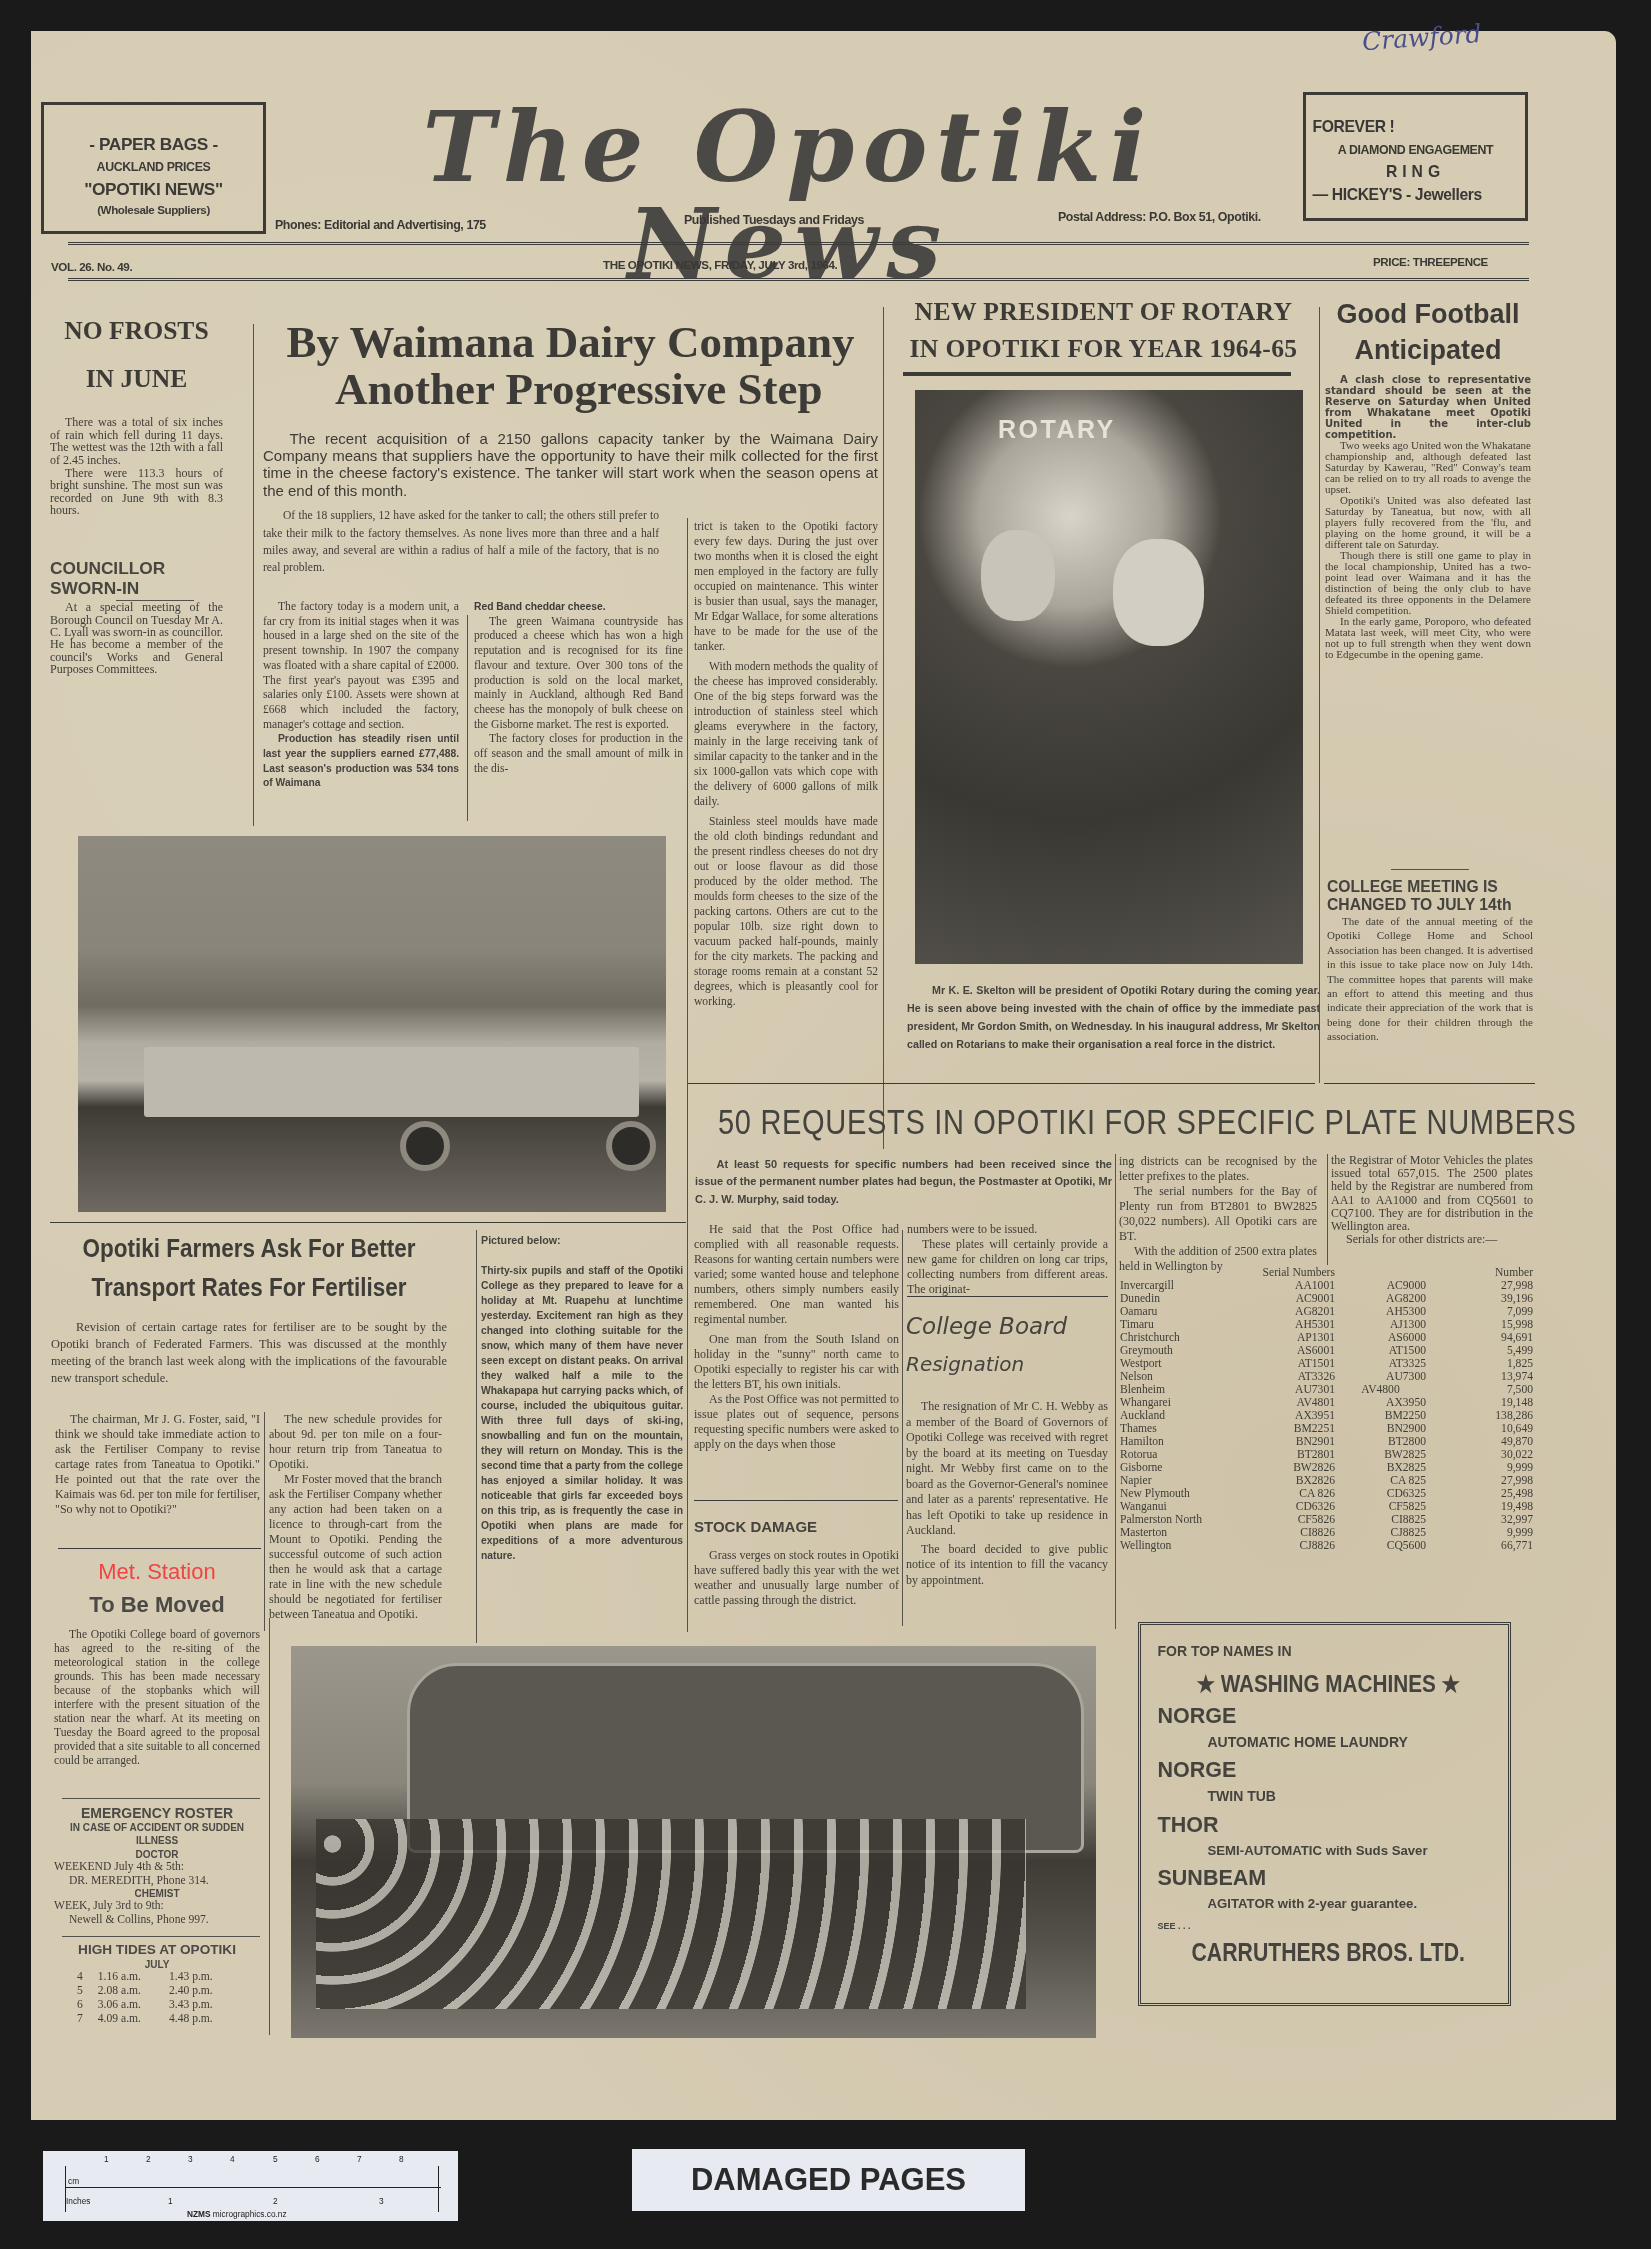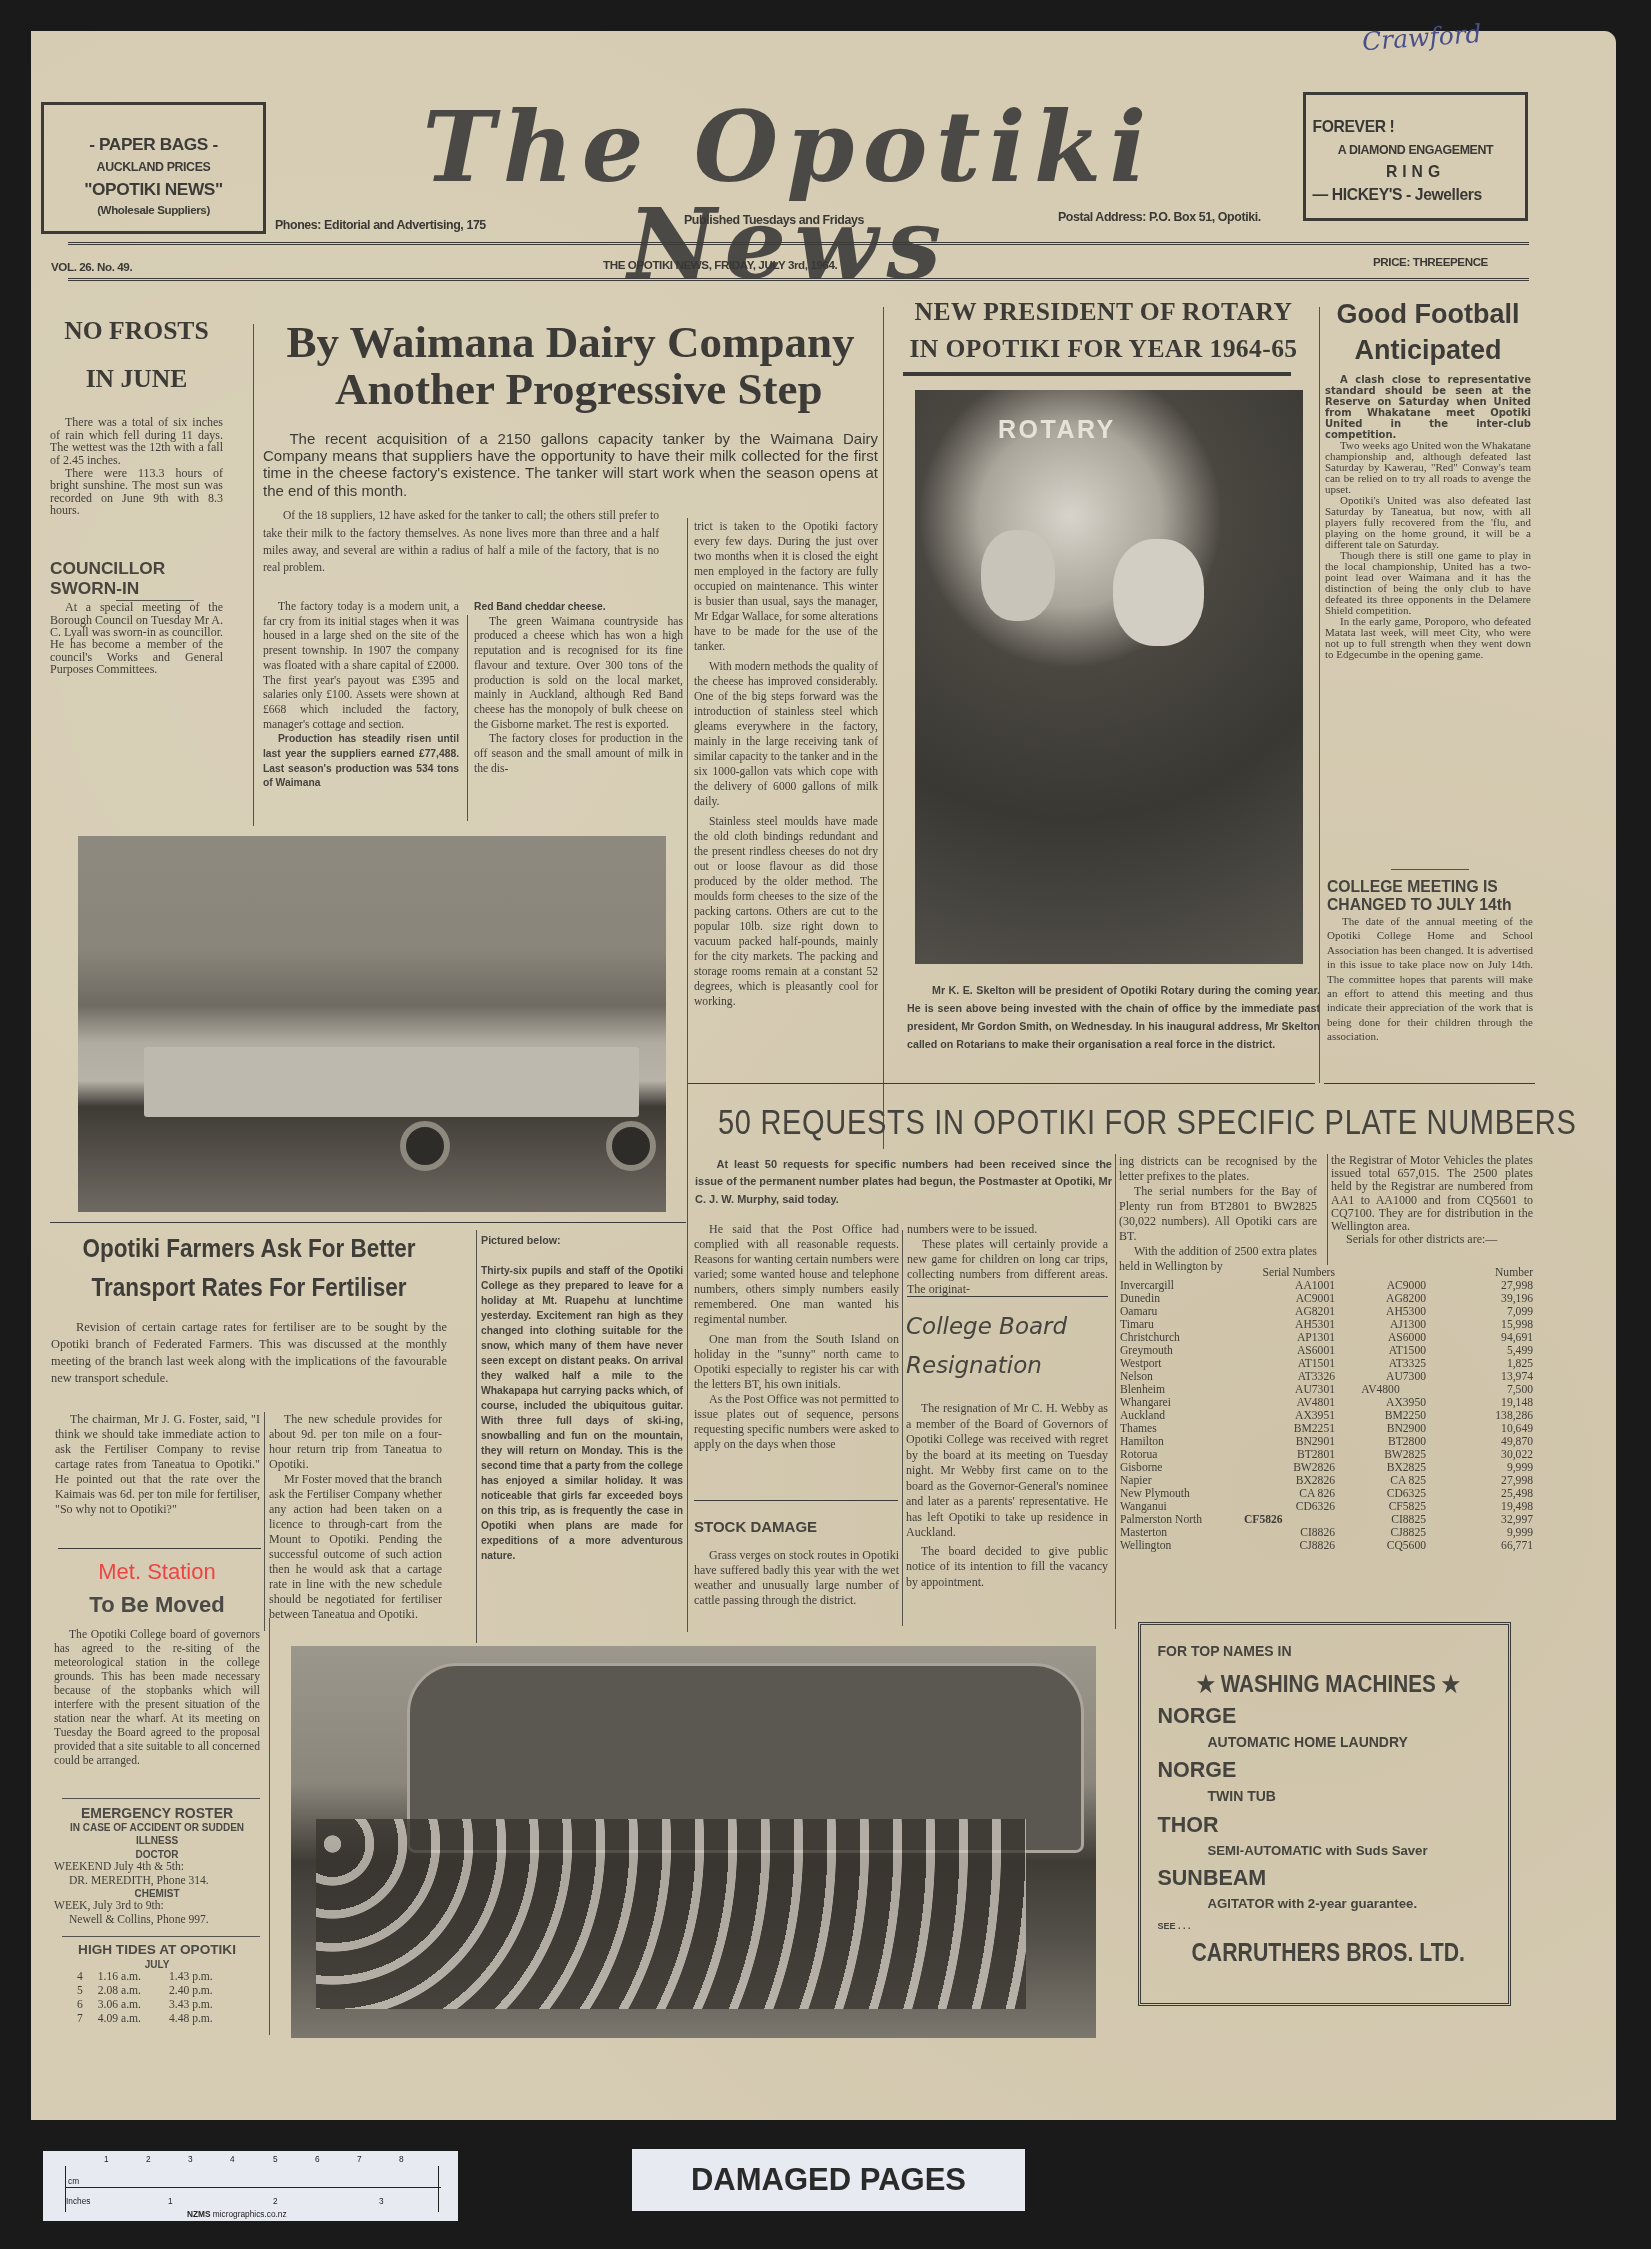--- a/index.html
+++ b/index.html
@@ -267,42 +267,42 @@
         <td style="text-align: right;">25,498</td>
       </tr>
       <tr>
         <td>Wanganui</td>
         <td style="text-align: right;">CD6326</td>
         <td style="text-align: right;">CF5825</td>
         <td style="text-align: right;">19,498</td>
       </tr>
       <tr>
         <td>Palmerston North</td>
-        <td style=" font-weight: bold;">CF5826</td>
+        <td style="text-align: right;">CF5826</td>
         <td style="text-align: right;">CI8825</td>
         <td style="text-align: right;">32,997</td>
       </tr>
       <tr>
         <td>Masterton</td>
         <td style="text-align: right;">CI8826</td>
         <td style="text-align: right;">CJ8825</td>
         <td style="text-align: right;">9,999</td>
       </tr>
       <tr>
         <td>Wellington</td>
         <td style="text-align: right;">CJ8826</td>
         <td style="text-align: right;">CQ5600</td>
         <td style="text-align: right;">66,771</td>
       </tr>
     </tbody>
 </table>
 
 <div class="abs" style="left:906px;top:1313px;width:202px">
   <div style="font-family:'DejaVu Sans',sans-serif;font-style:italic;font-size:23px;color:#45433e">College Board</div>
-  <div style="font-family:'DejaVu Sans',sans-serif;font-style:italic;font-size:23px;margin-top:13.2px;color:#45433e">Resignation</div>
+  <div style="font-family:'DejaVu Sans',sans-serif;font-style:italic;font-size:20px;margin-top:13.2px;color:#45433e">Resignation</div>
   <div class="body" style="margin-top:23px;font-size:12px;line-height:15.5px">
     <p class="ind">The resignation of Mr C. H. Webby as a member of the Board of Governors of Opotiki College was received with regret by the board at its meeting on Tuesday night. Mr Webby first came on to the board as the Governor-General's nominee and later as a parents' representative. He has left Opotiki to take up residence in Auckland.</p>
     <p class="ind" style="margin-top:3.3px">The board decided to give public notice of its intention to fill the vacancy by appointment.</p>
   </div>
 </div>
 
 <div class="rule" style="left:694px;top:1500px;width:204px;border-top:1.7px solid #3d3b37"></div>
 <div class="abs" style="left:694px;top:1518px;width:205px">
   <div class="sans" style="font-weight:bold;font-size:15px;color:#45433e">STOCK DAMAGE</div>
   <p class="body ind" style="margin-top:13.2px;font-size:12px;line-height:15px">Grass verges on stock routes in Opotiki have suffered badly this year with the wet weather and unusually large number of cattle passing through the district.</p>

